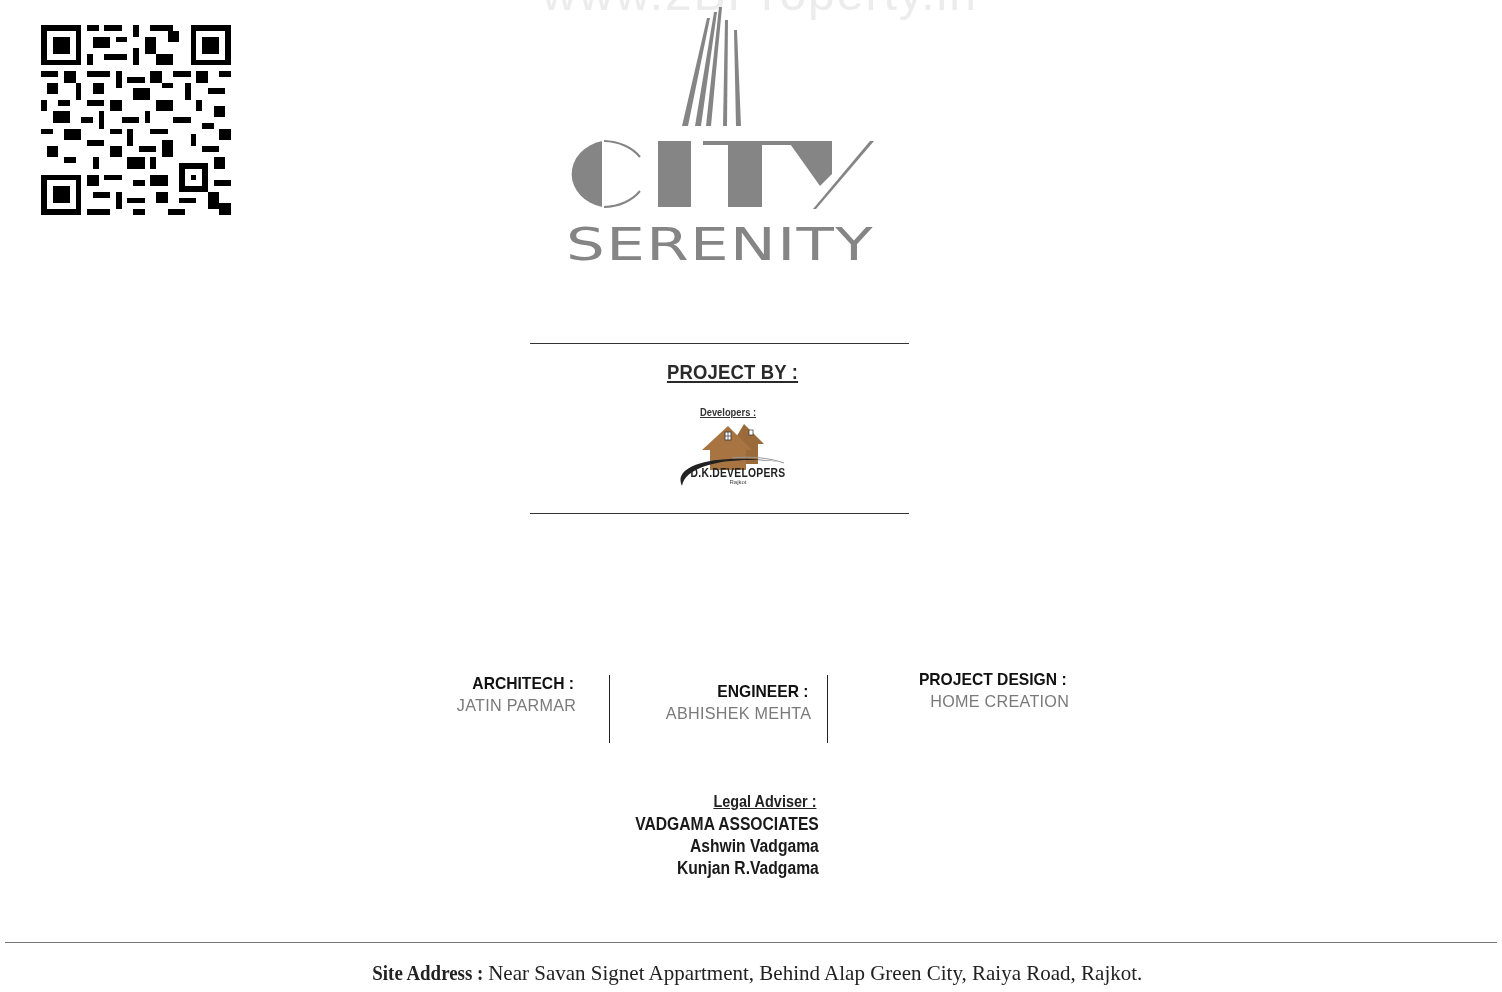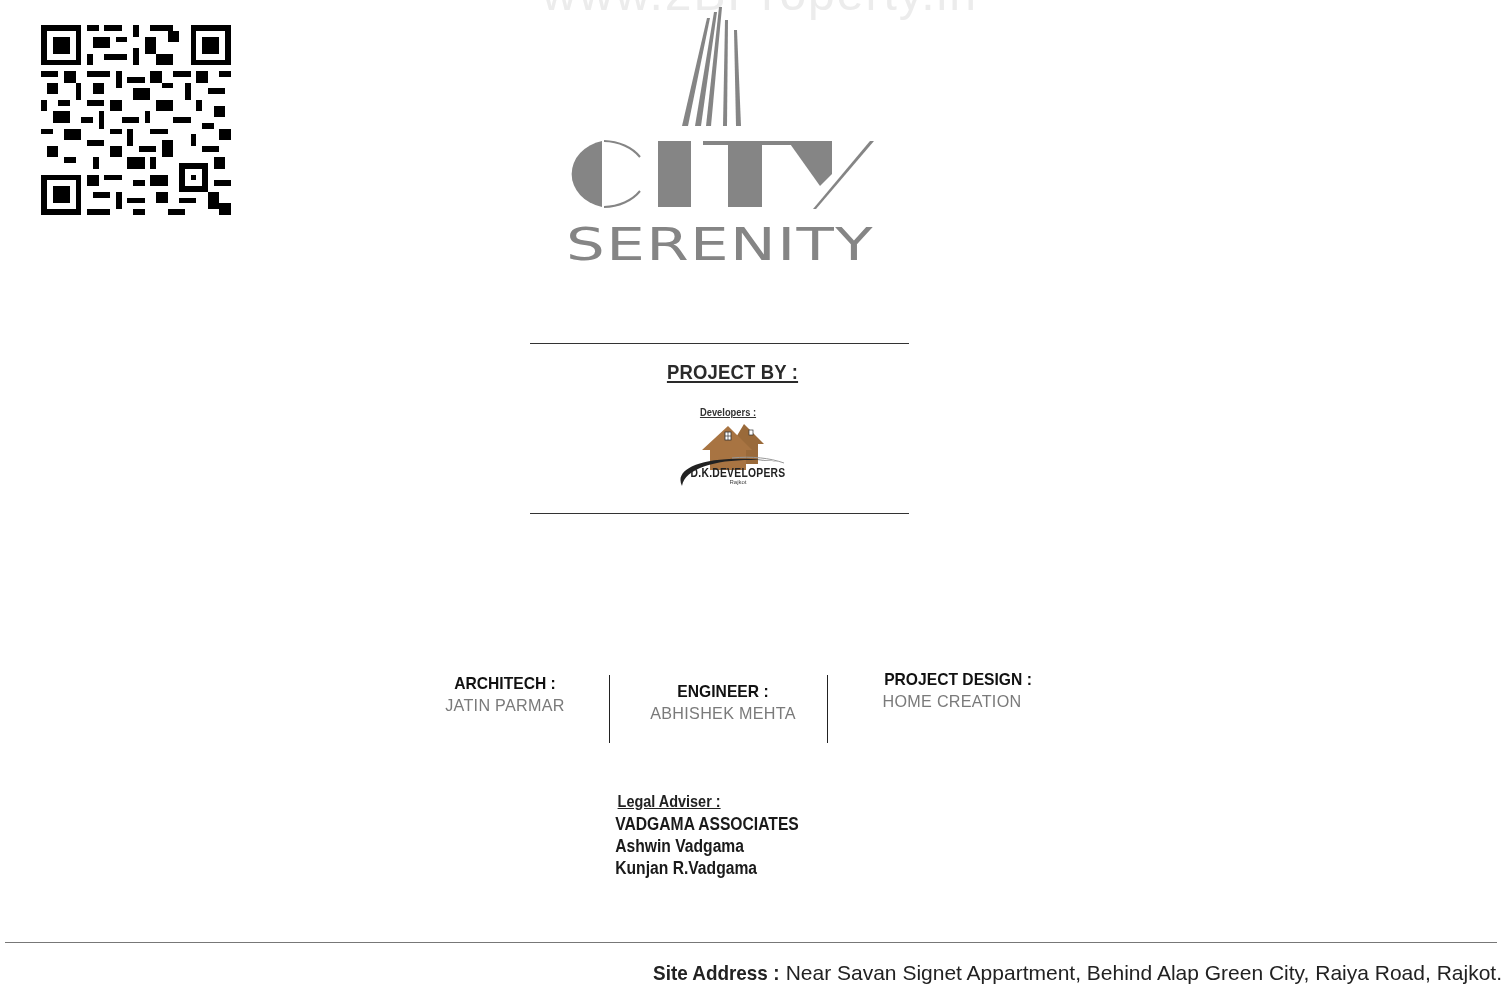--- a/index.html
+++ b/index.html
@@ -31,44 +31,44 @@
     .dev-logo { position: absolute; left: 672px; top: 420px; width: 118px; height: 70px; }
     .dev-name {
       position: absolute; left: 680px; width: 116px; top: 466px; text-align: center;
       font-weight: bold; font-size: 12px; color: #222; letter-spacing: 0.3px; transform: scaleX(0.86);
     }
     .dev-city {
       position: absolute; left: 718px; width: 40px; top: 479px; text-align: center;
       font-size: 6px; color: #444;
     }
 
-    .credit { position: absolute; text-align: center; }
+    .credit { position: absolute; text-align: right; }
     .credit .role {
       font-family: "Liberation Sans", sans-serif; font-weight: bold; font-size: 17px; color: #111;
       transform: scaleX(0.92);
     }
     .credit .name {
       font-family: "Liberation Sans", sans-serif; font-size: 17px; color: #7a7a7a; margin-top: 2px;
       letter-spacing: 0.3px; transform: scaleX(0.95);
     }
     .vsep { position: absolute; width: 0; border-left: 1.5px solid #222; }
 
-    .legal { position: absolute; left: 600px; width: 234px; top: 791px; text-align: left; }
+    .legal { position: absolute; left: 600px; width: 234px; top: 791px; text-align: right; }
     .legal .heading {
       font-weight: bold; font-size: 17px; color: #222; text-decoration: underline; transform: scaleX(0.85);
       line-height: 22px;
     }
     .legal .line {
       font-weight: bold; font-size: 18px; color: #1a1a1a; transform: scaleX(0.87); line-height: 22px;
     }
 
     .footer-rule { position: absolute; left: 5px; width: 1492px; top: 942px; border-top: 1.5px solid #777; }
     .address {
-      position: absolute; left: 0; width: 1502px; top: 961px; text-align: right;
-      font-size: 21px; color: #222; white-space: nowrap;
+      position: absolute; left: 0; width: 1502px; top: 961px; text-align: center;
+      font-size: 21px; color: #222; white-space: nowrap; font-family: Liberation Serif, serif;
     }
     .address .addr-label { font-weight: bold; display: inline-block; transform: scaleX(0.9); transform-origin: right center; }
     .address .addr-text { display: inline-block; }
   </style>
 </head>
 <body>
 
 <div class="watermark">www.2BProperty.in</div>
 
 <svg class="qr" viewBox="0 0 33 33" shape-rendering="crispEdges">
@@ -215,21 +215,21 @@
 <div class="credit" style="left:430px; width:150px; top:674px;">
   <div class="role">ARCHITECH :</div>
   <div class="name">JATIN PARMAR</div>
 </div>
 <div class="vsep" style="left:609px; top:675px; height:68px;"></div>
 <div class="credit" style="left:630px; width:186px; top:682px;">
   <div class="role">ENGINEER :</div>
   <div class="name">ABHISHEK MEHTA</div>
 </div>
 <div class="vsep" style="left:827px; top:675px; height:68px;"></div>
-<div class="credit" style="left:866px; width:184px; top:670px;">
+<div class="credit" style="left:890px; width:184px; top:670px;">
   <div class="role">PROJECT DESIGN :</div>
   <div class="name" style="margin-left:-12px;">HOME CREATION</div>
 </div>
 
 <div class="legal">
   <div class="heading">Legal Adviser :</div>
   <div class="line">VADGAMA ASSOCIATES</div>
   <div class="line">Ashwin Vadgama</div>
   <div class="line">Kunjan R.Vadgama</div>
 </div>

